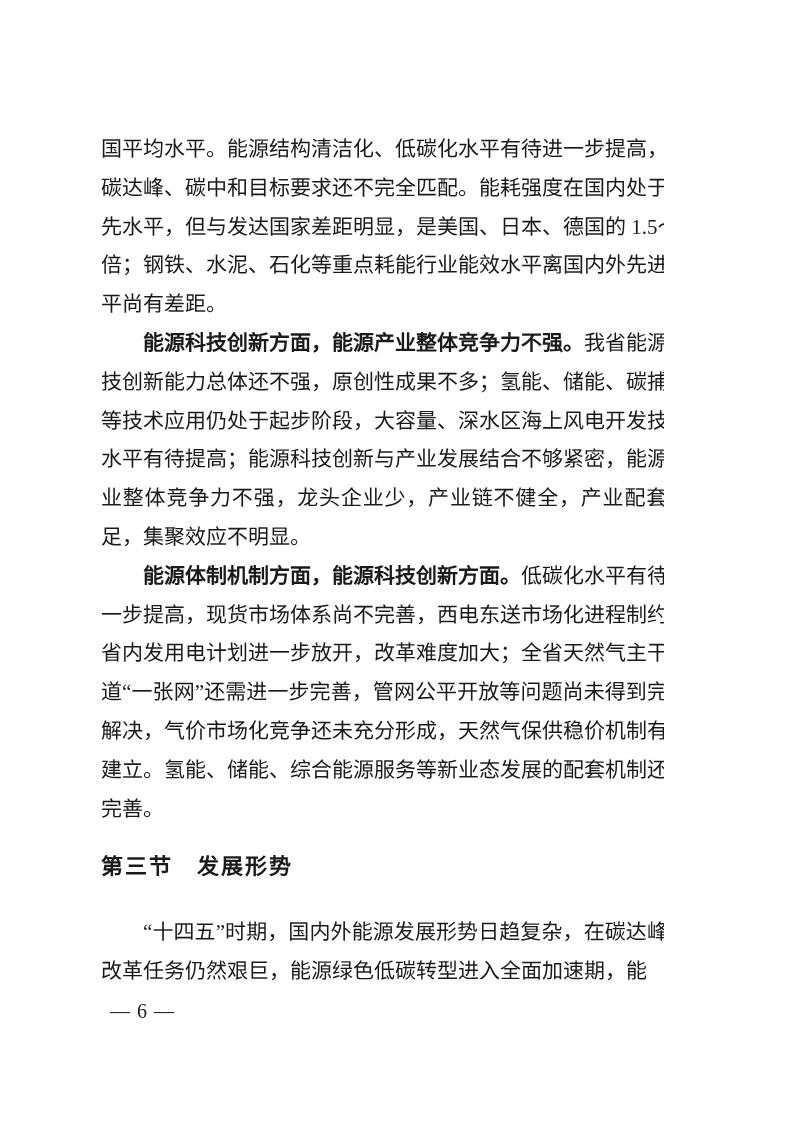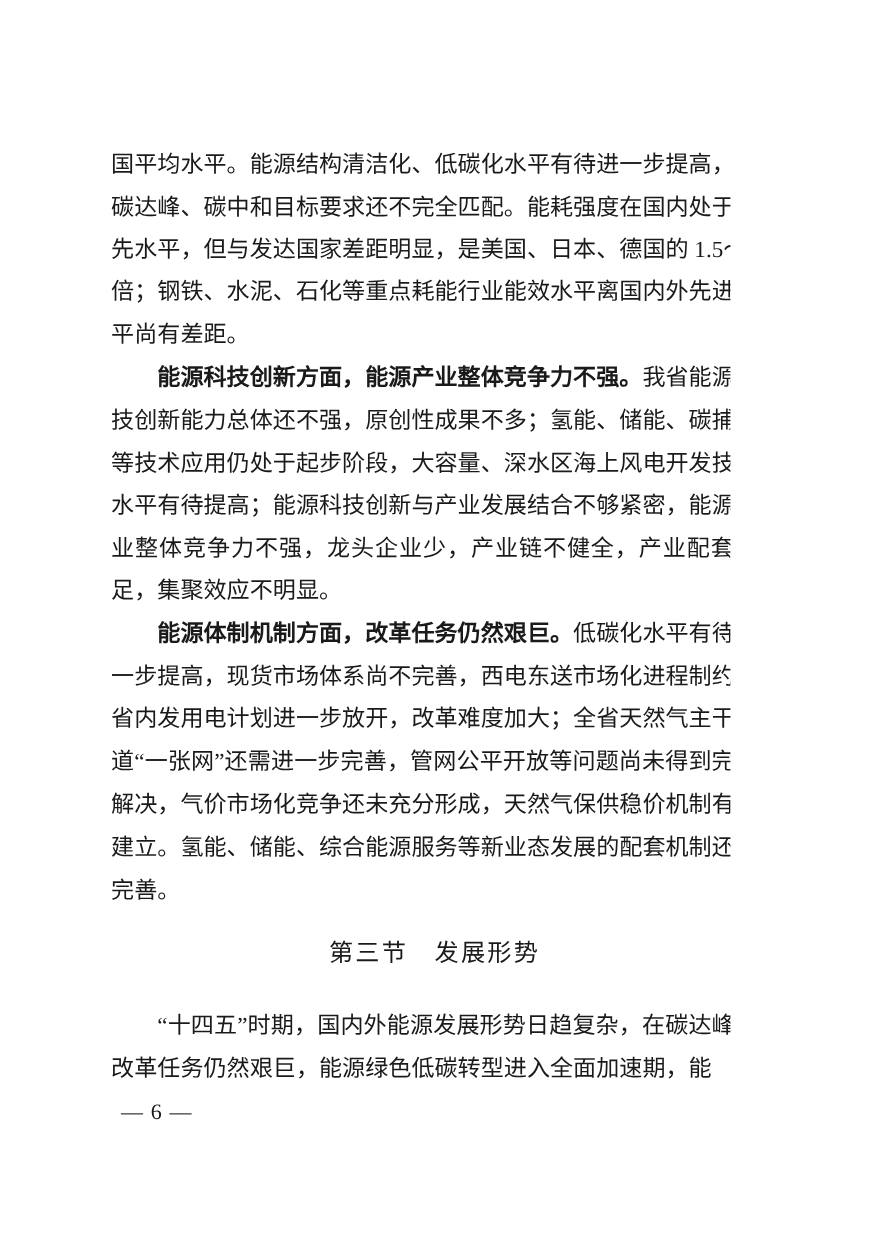--- a/index.html
+++ b/index.html
@@ -33,22 +33,22 @@
   .indent {
     text-indent: 2em;
   }
   .lead-bold {
     font-weight: bold;
   }
   .section-heading {
     margin: 20px 0 26px 0;
     font-size: 22px;
     line-height: 38.8px;
-    text-align: center;
-    font-weight: normal;
+    text-align: left;
+    font-weight: bold;
     font-family: "Liberation Sans", "DejaVu Sans", sans-serif;
     letter-spacing: 2px;
   }
   .page-footer {
     position: absolute;
     left: 110px;
     top: 999px;
     font-size: 20px;
     line-height: 24px;
     letter-spacing: 1px;
@@ -62,21 +62,21 @@
 
     <p class="body-par">
       <span>国平均水平。能源结构清洁化、低碳化水平有待进一步提高，与碳达峰、碳中和目标要求还不完全匹配。能耗强度在国内处于领先水平，但与发达国家差距明显，是美国、日本、德国的 1.5～2 倍；钢铁、水泥、石化等重点耗能行业能效水平离国内外先进水平尚有差距。</span>
     </p>
 
     <p class="body-par indent">
       <span class="lead-bold">能源科技创新方面，能源产业整体竞争力不强。</span><span>我省能源科技创新能力总体还不强，原创性成果不多；氢能、储能、碳捕捉等技术应用仍处于起步阶段，大容量、深水区海上风电开发技术水平有待提高；能源科技创新与产业发展结合不够紧密，能源产业整体竞争力不强，龙头企业少，产业链不健全，产业配套不足，集聚效应不明显。</span>
     </p>
 
     <p class="body-par indent">
-      <span class="lead-bold">能源体制机制方面，改革任务仍然艰巨。</span><span>低碳化水平有待进一步提高，现货市场体系尚不完善，西电东送市场化进程制约了省内发用电计划进一步放开，改革难度加大；全省天然气主干管道“一张网”还需进一步完善，管网公平开放等问题尚未得到完全解决，气价市场化竞争还未充分形成，天然气保供稳价机制有待建立。氢能、储能、综合能源服务等新业态发展的配套机制还不完善。</span>
+      <span class="lead-bold">能源体制机制方面，能源科技创新方面。</span><span>低碳化水平有待进一步提高，现货市场体系尚不完善，西电东送市场化进程制约了省内发用电计划进一步放开，改革难度加大；全省天然气主干管道“一张网”还需进一步完善，管网公平开放等问题尚未得到完全解决，气价市场化竞争还未充分形成，天然气保供稳价机制有待建立。氢能、储能、综合能源服务等新业态发展的配套机制还不完善。</span>
     </p>
 
     <h2 class="section-heading">第三节　发展形势</h2>
 
     <p class="body-par indent">
       <span>“十四五”时期，国内外能源发展形势日趋复杂，在碳达峰、改革任务仍然艰巨，能源绿色低碳转型进入全面加速期，能</span>
     </p>
 
   </main>
 

